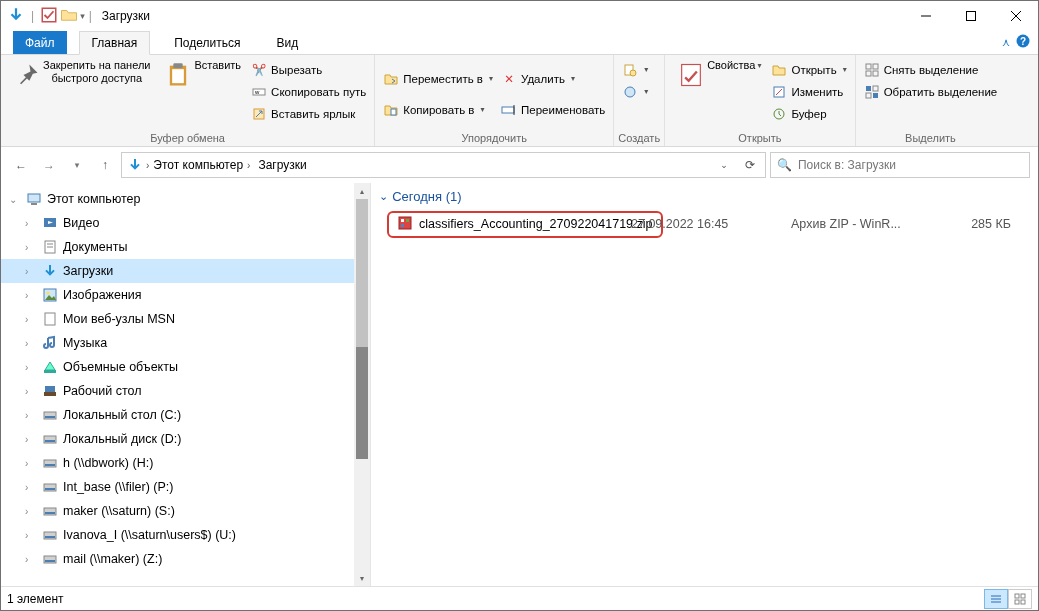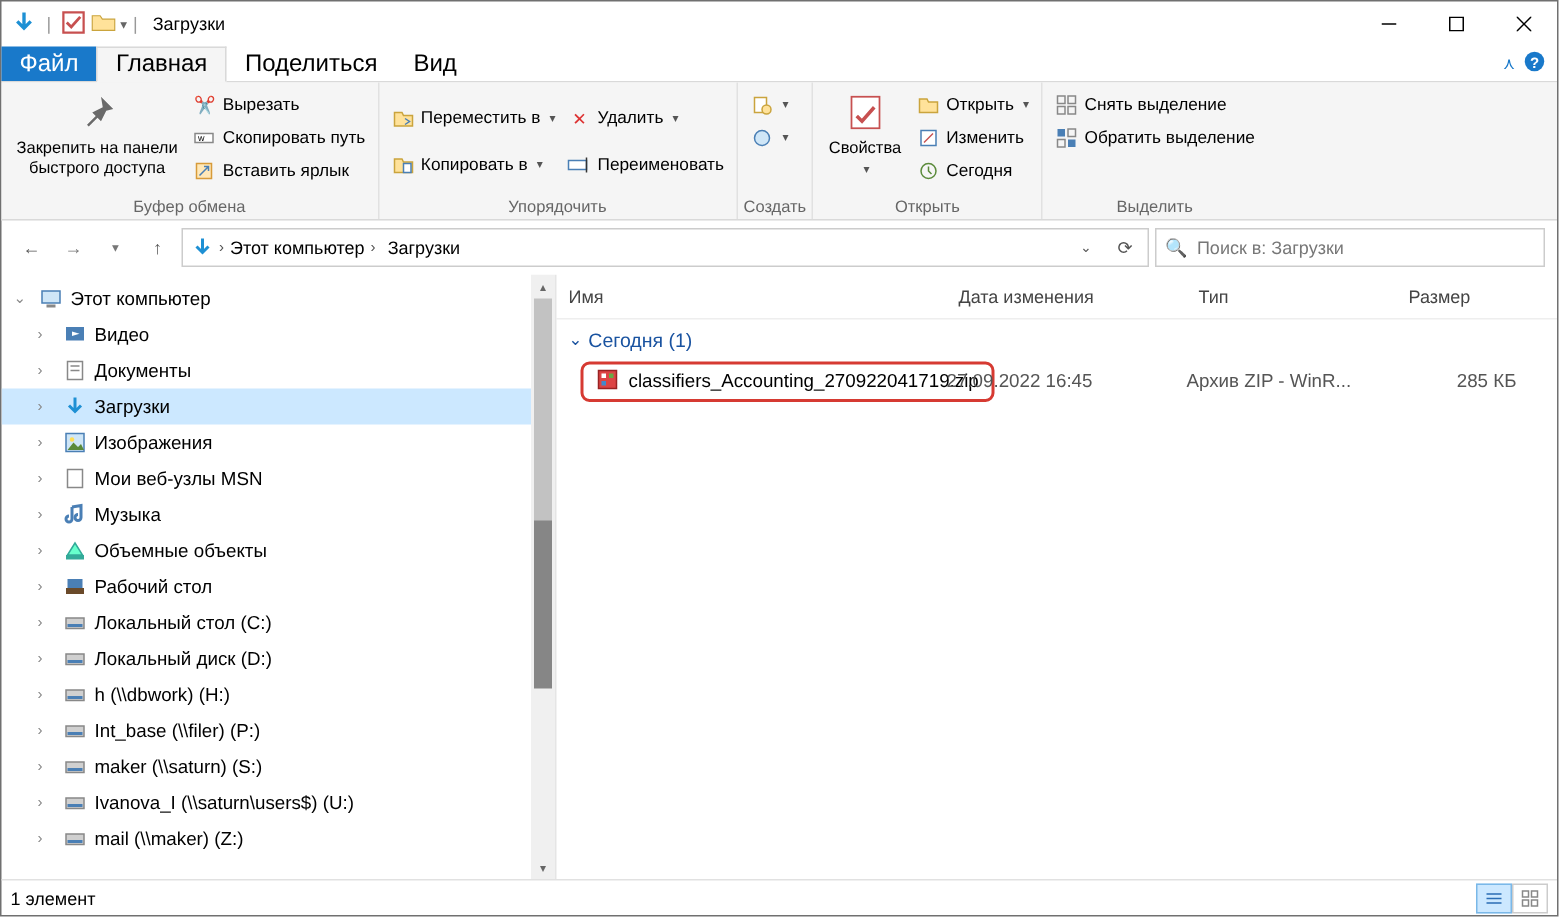--- a/index.html
+++ b/index.html
@@ -7,31 +7,31 @@
 
 .titlebar { height: 30px; display: flex; align-items: center; padding-left: 6px; }
 .titlebar .qat { display: flex; align-items: center; gap: 2px; }
 .titlebar .qat svg { width: 18px; height: 18px; }
 .titlebar .sep { margin: 0 4px; color: #999; }
 .titlebar .title { margin-left: 6px; }
 .wincontrols { margin-left: auto; display: flex; }
 .wincontrols div { width: 45px; height: 30px; display: flex; align-items: center; justify-content: center; }
 
 .tabs { height: 24px; display: flex; align-items: stretch; border-bottom: 1px solid #d9d9d9; }
-.tab { padding: 4px 12px; font-size: 16px; display: flex; align-items: center; }
+.tab { padding: 4px 12px; font-size: 12px; display: flex; align-items: center; margin-left: 12px; }
 .tab.file { background: #1979ca; color: #fff; }
 .tab.active { background: #f5f5f5; border: 1px solid #d9d9d9; border-bottom: 1px solid #f5f5f5; margin-bottom: -1px; }
 .tabspacer { flex: 1; }
 .tabhelp { width: 40px; display: flex; align-items: center; justify-content: flex-end; padding-right: 8px; gap: 6px; }
 
 .ribbon { height: 92px; background: #f5f5f5; border-bottom: 1px solid #d9d9d9; display: flex; }
 .group { border-right: 1px solid #e1e1e1; display: flex; flex-direction: column; padding: 2px 4px 0; }
 .group-body { flex: 1; display: flex; }
 .group-label { text-align: center; font-size: 11px; color: #666; padding: 1px 0 2px; }
-.bigbtn { display: flex; flex-direction: column; align-items: center; justify-content: flex-start; padding: 2px 6px; text-align: center; font-size: 11px; line-height: 13px; }
+.bigbtn { display: flex; flex-direction: row; justify-content: flex-start; padding: 2px 6px; text-align: center; font-size: 11px; line-height: 13px; }
 .bigbtn .ic { width: 32px; height: 32px; display: flex; align-items: center; justify-content: center; margin-bottom: 2px; }
 .smallcol { display: flex; flex-direction: column; justify-content: flex-start; gap: 1px; padding: 2px 4px; }
 .smallbtn { display: flex; align-items: center; gap: 4px; font-size: 11.5px; height: 21px; white-space: nowrap; }
 .smallbtn .ic { width: 16px; height: 16px; display: flex; align-items: center; justify-content: center; }
 .dd { font-size: 8px; color: #555; margin-left: 2px; }
 
 .addr { height: 36px; display: flex; align-items: center; padding: 4px 8px; gap: 4px; }
 .navarrow { width: 24px; height: 24px; display: flex; align-items: center; justify-content: center; color: #777; }
 .navarrow.active { color: #555; }
 .breadcrumb { flex: 1; height: 26px; border: 1px solid #ccc; display: flex; align-items: center; padding: 0 2px; }
@@ -129,20 +129,30 @@
     <div class="group-body">
       <div class="bigbtn">
         <div class="ic">
             <svg width="28" height="28" viewBox="0 0 24 24">
               <path d="M14 3l7 7-4 1-3 6-2-2-5 5-1-1 5-5-2-2 6-3z" fill="#6a6a6a"></path>
             </svg>
           </div>
         <span style="white-space:pre-line">Закрепить на панели
 быстрого доступа</span>
       </div>
+      <div class="bigbtn">
+        <div class="ic">
+            <svg width="28" height="28" viewBox="0 0 24 24">
+              <rect x="5" y="4" width="14" height="17" fill="#d79b3a"></rect>
+              <rect x="7" y="7" width="10" height="12" fill="#fff"></rect>
+              <rect x="8" y="2" width="8" height="4" rx="1" fill="#888"></rect>
+            </svg>
+          </div>
+        <span>Вставить</span>
+      </div>
       <div class="smallcol">
         <div class="smallbtn">
             <span class="ic">✂️</span>
             <span>Вырезать</span>
           </div>
         <div class="smallbtn">
             <span class="ic">
               <svg width="14" height="14">
                 <rect x="1" y="4" width="12" height="6" fill="#fff" stroke="#888"></rect>
                 <text x="3" y="9" font-size="6">w</text>
@@ -264,21 +274,21 @@
             </span>
             <span>Изменить</span>
           </div>
         <div class="smallbtn">
             <span class="ic">
               <svg width="14" height="14">
                 <circle cx="7" cy="7" r="5" fill="none" stroke="#5a8a3a"></circle>
                 <path d="M7 4v3l2 2" fill="none" stroke="#5a8a3a"></path>
               </svg>
             </span>
-            <span>Сегодня</span>
+            <span>Буфер</span>
           </div>
       </div>
     </div>
     <div class="group-label">Открыть</div>
   </div>
 
   <div class="group" style="border-right:none">
     <div class="group-body">
       <div class="smallcol">
         <div class="smallbtn">
@@ -509,26 +519,20 @@
       <div class="btn">▴</div>
       <div class="track">
           <div class="thumb" style="top:0;height:55%"></div>
           <div class="thumb" style="top:40%;height:30%;background:#868686"></div>
         </div>
       <div class="btn">▾</div>
     </div>
   </div>
 
   <div class="content">
-    <div class="cols">
-      <div class="col" style="width:260px">Имя</div>
-      <div class="col" style="width:160px">Дата изменения</div>
-      <div class="col" style="width:140px">Тип</div>
-      <div class="col" style="width:80px">Размер</div>
-    </div>
     <div class="filegroup">
       <span style="font-size:11px">⌄</span>
       <span>Сегодня (1)</span>
     </div>
     <div class="filerow">
       <div class="namecell">
         <div class="hl">
           <span class="ic"><svg width="16" height="16">
                 <rect x="2" y="2" width="12" height="12" fill="#d44" stroke="#922"></rect>
                 <rect x="4" y="4" width="3" height="3" fill="#fff"></rect>

